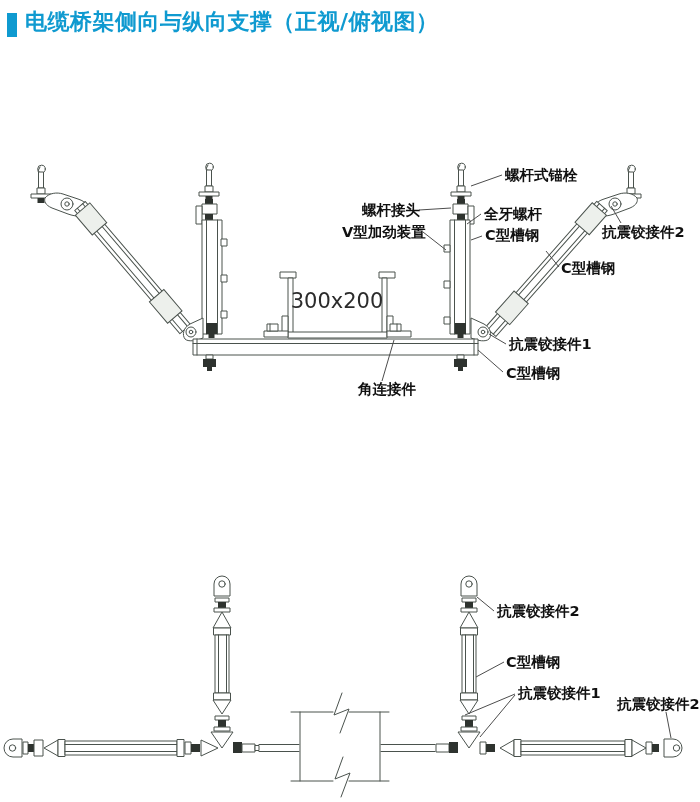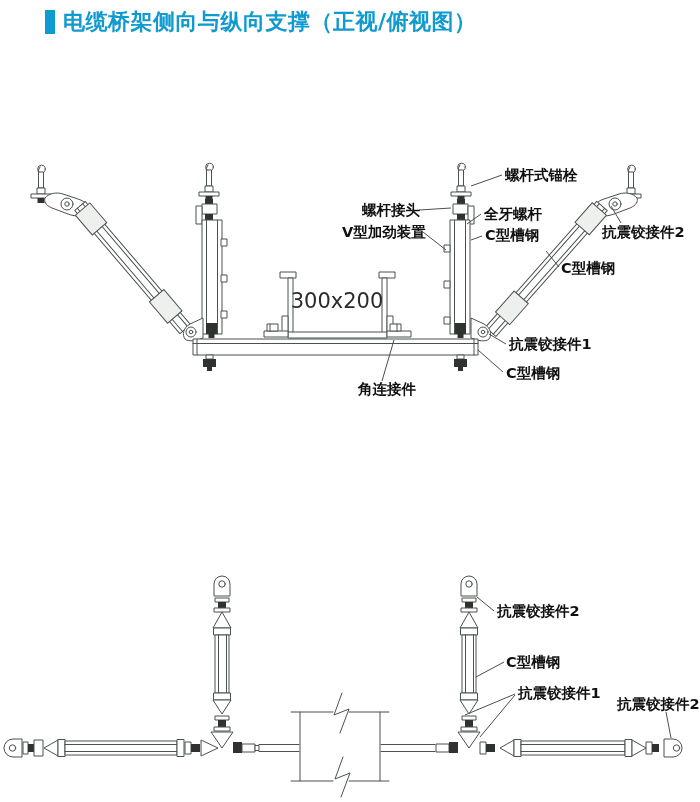--- a/index.html
+++ b/index.html
@@ -3,21 +3,21 @@
 <meta charset="utf-8">
 <style>
   :root { --accent:#0f9ad0; --line:#4a524d; --dark:#2e332f; }
   html,body { margin:0; padding:0; }
   body {
     width:700px; height:802px; background:#ffffff; overflow:hidden;
     font-family:"DejaVu Sans", sans-serif; position:relative;
   }
   .page { position:relative; width:700px; height:802px; background:#fff; }
   header.titlebar {
-    position:absolute; left:7px; top:7px; display:flex; align-items:center; gap:8px;margin-left:38px;
+    position:absolute; left:7px; top:7px; display:flex; align-items:flex-end; gap:8px;
   }
   .accent-bar { width:10px; height:24px; background:var(--accent); display:inline-block; }
   h1.title {
     margin:0; font-size:22px; font-weight:bold; color:var(--accent);
     letter-spacing:0.5px; white-space:nowrap;
   }
   svg.drawing { position:absolute; left:0; top:0; }
   .s  { fill:none; stroke:var(--line); stroke-width:1; stroke-linejoin:round; stroke-linecap:round; }
   .sf { fill:#ffffff; stroke:var(--line); stroke-width:1; stroke-linejoin:round; }
   .sleeve { fill:#edf0ec; stroke:var(--line); stroke-width:1; }

